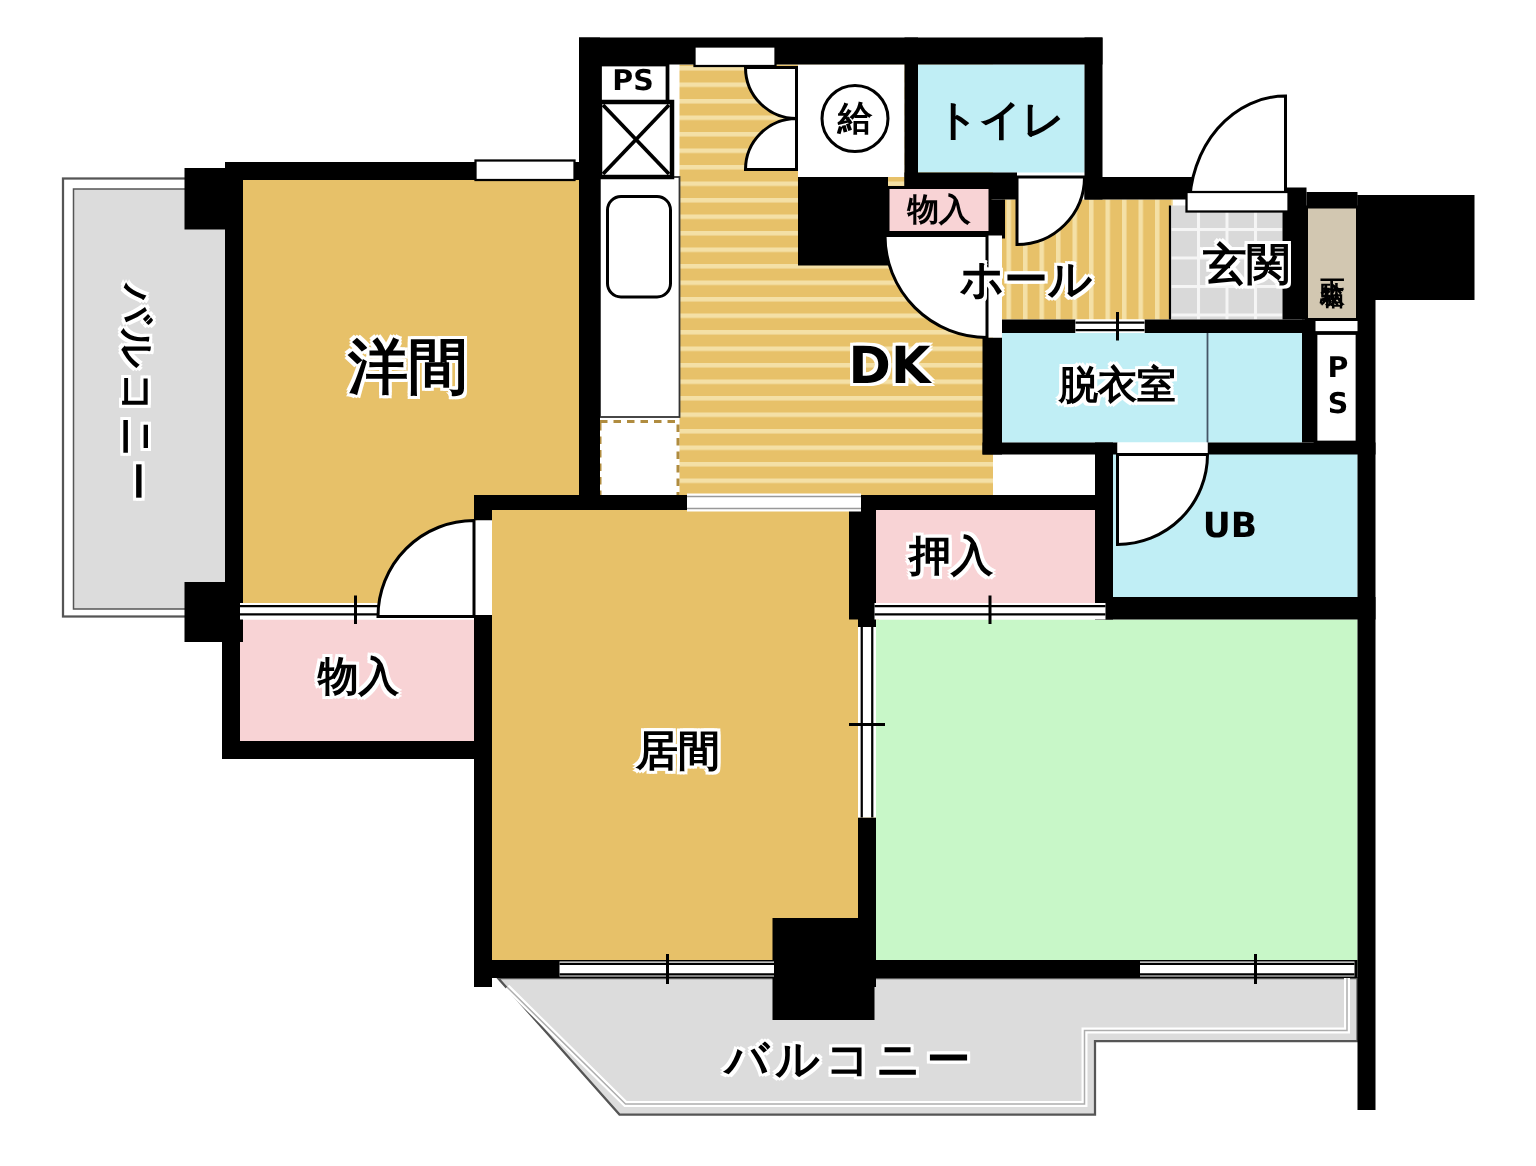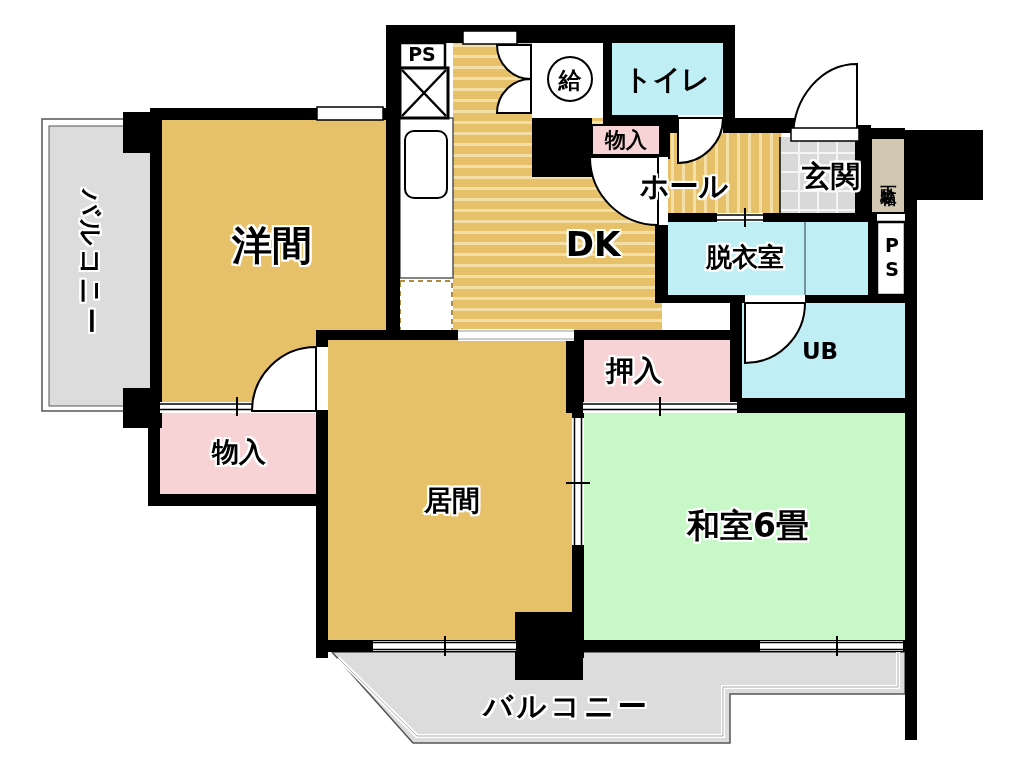--- a/index.html
+++ b/index.html
@@ -174,21 +174,20 @@
     <rect x="400" y="68" width="48" height="50" fill="#ffffff" stroke="#000" stroke-width="3"></rect>
     <line x1="402" y1="70" x2="446" y2="116" stroke="#000" stroke-width="2.5"></line>
     <line x1="446" y1="70" x2="402" y2="116" stroke="#000" stroke-width="2.5"></line>
   </g>
   <circle cx="570" cy="79" r="22" fill="#ffffff" stroke="#000" stroke-width="2"></circle>
 </svg>
 
 <div class="lbl halo" style="left:272px;top:245px;font-size:40px;">洋間</div>
 <div class="lbl halo" style="left:547px;top:245px;font-size:34px;margin-left:46px;">DK</div>
 <div class="lbl halo" style="left:452px;top:501px;font-size:28px;">居間</div>
-<div class="lbl halo" style="left:748px;top:526px;font-size:33px;">和室6畳</div>
 <div class="lbl" style="left:667px;top:80px;font-size:28px;">トイレ</div>
 <div class="lbl" style="left:626px;top:140px;font-size:21px;">物入</div>
 <div class="lbl halo" style="left:684px;top:186px;font-size:29px;">ホール</div>
 <div class="lbl halo" style="left:819px;top:176px;font-size:29px;margin-left:12px;">玄関</div>
 <div class="lbl vert" style="left:888px;top:176px;font-size:16px;">下駄箱</div>
 <div class="lbl vert" style="left:891px;top:258px;font-size:19px;">PS</div>
 <div class="lbl" style="left:422px;top:55px;font-size:19px;">PS</div>
 <div class="lbl halo" style="left:745px;top:258px;font-size:26px;">脱衣室</div>
 <div class="lbl" style="left:820px;top:351px;font-size:23px;">UB</div>
 <div class="lbl halo" style="left:634px;top:371px;font-size:28px;">押入</div>

